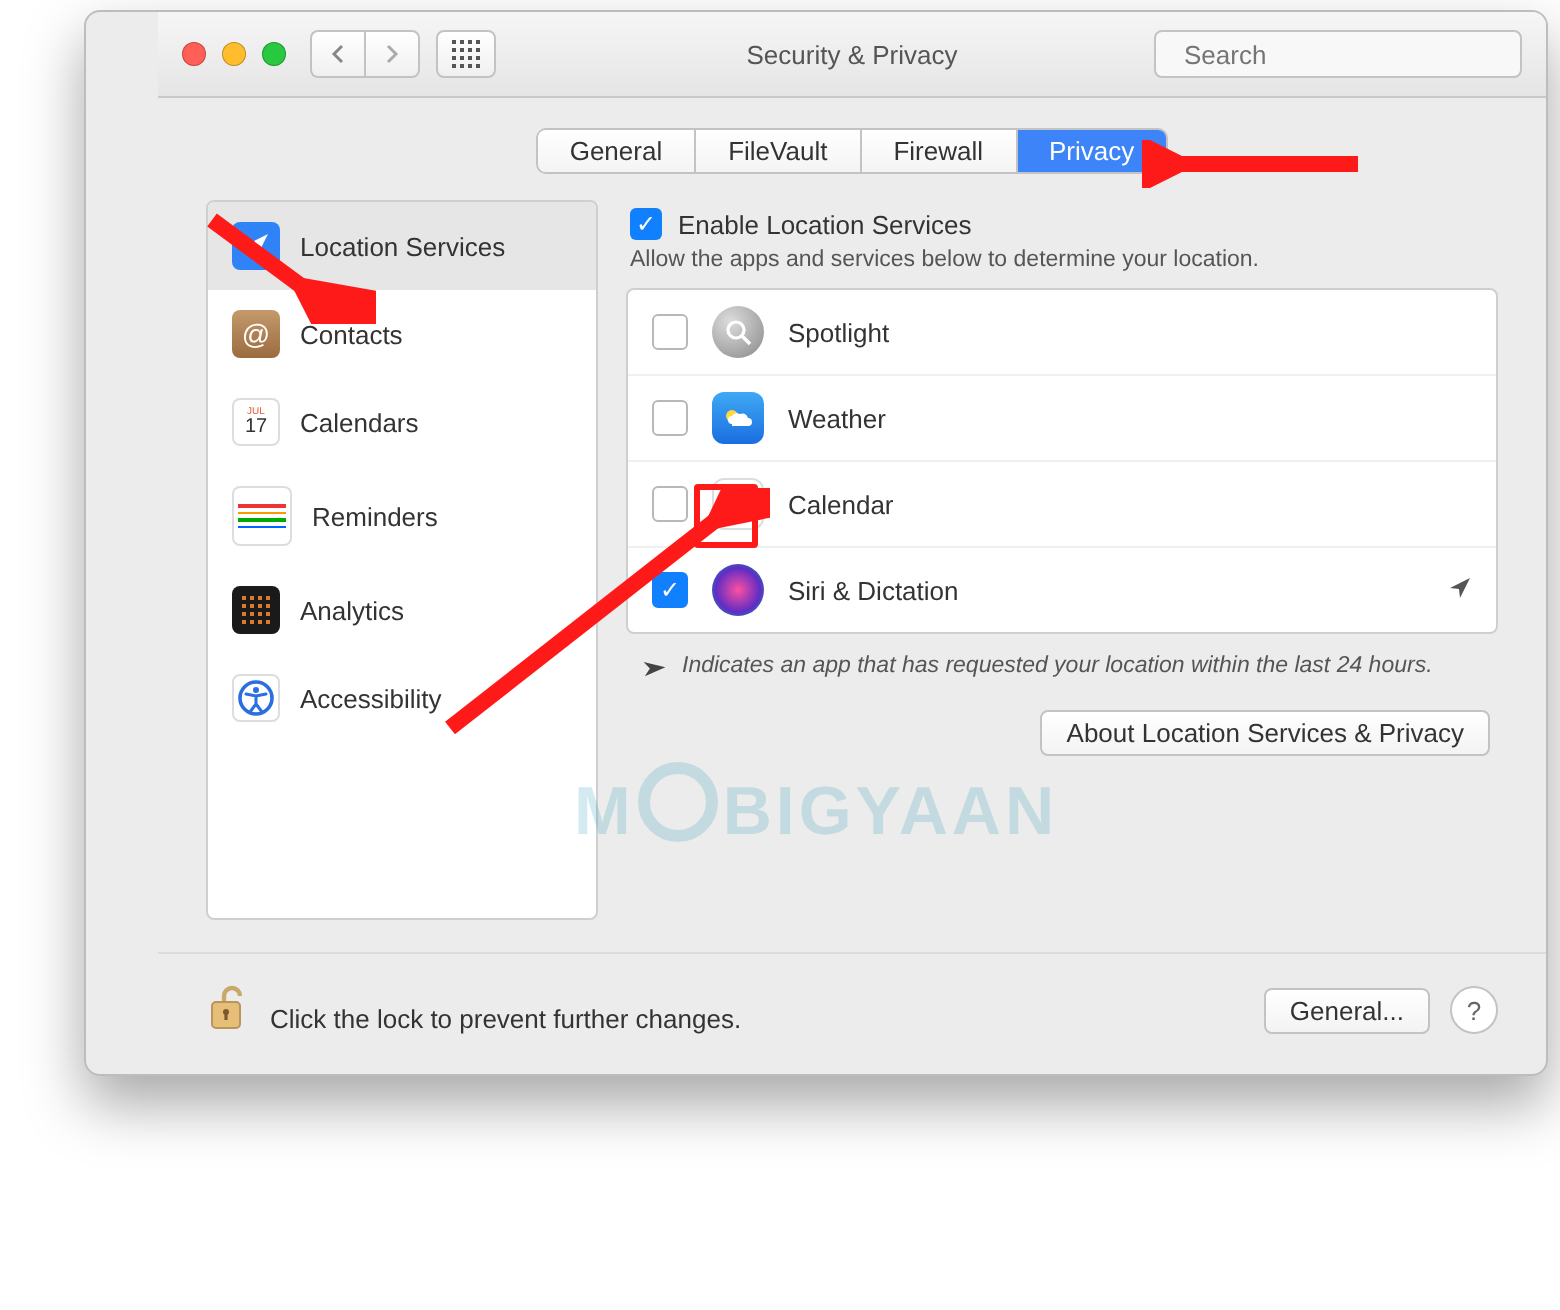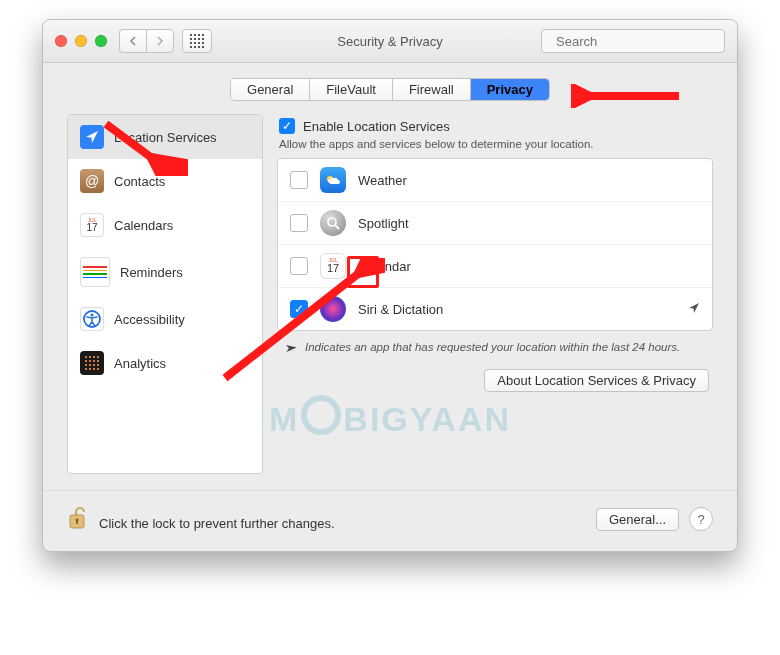--- a/index.html
+++ b/index.html
@@ -15,27 +15,28 @@
   html, body {
     margin: 0; padding: 0;
     width: 780px; height: 655px;
     font-family: -apple-system, "Helvetica Neue", Helvetica, Arial, sans-serif;
     font-size: 13px;
     color: var(--text);
     background: #ffffff;
   }
   .window {
     position: absolute;
-    left: 42px; top: 19px;
+    left: 42px; top: 5px;
     width: 694px;
     background: var(--window-bg);
     border: 1px solid #bdbdbd;
     border-radius: 8px;
     box-shadow: 0 14px 30px rgba(0,0,0,0.35);
     overflow: hidden;
+    padding-left: 36px;
   }
 
   
   .titlebar {
     height: 42px;
     display: flex;
     align-items: center;
     padding: 0 12px;
     background: linear-gradient(#f6f6f6, #e5e5e5);
     border-bottom: 1px solid #c9c9c9;
@@ -88,21 +89,21 @@
   .searchwrap svg { width:12px; height:12px; }
 
   
   .tabs { display:flex; justify-content:center; padding: 16px 0 6px; }
   .segcontrol { display:flex; border-radius:4px; overflow:hidden; box-shadow: 0 0 0 1px #c3c3c3; }
   .tab {
     padding: 3px 16px; font-size:13px; background: linear-gradient(#ffffff,#f4f4f4);
     border-right:1px solid #c3c3c3; cursor:pointer;
   }
   .tab:last-child { border-right:none; }
-  .tab.active { background: var(--tab-blue); color:#000000;font-weight:bold; }
+  .tab.active { background: var(--tab-blue); color:#ffffff; }
 
   
   .pane {
     display:flex; gap:14px;
     padding: 8px 24px 4px 24px;
   }
   .sidebar {
     width: 194px;
     background: var(--white);
     border:1px solid var(--border);
@@ -277,84 +278,84 @@
       <div class="sidebar-item">
         <div class="sicon" style="background:#fff;box-shadow:inset 0 0 0 1px #ddd;flex-direction:column;gap:2px;padding:3px;">
           <div style="height:1.5px;background:#e33;width:100%;"></div>
           <div style="height:1.5px;background:#f90;width:100%;"></div>
           <div style="height:1.5px;background:#0a0;width:100%;"></div>
           <div style="height:1.5px;background:#06f;width:100%;"></div>
         </div>
         <span>Reminders</span>
       </div>
       <div class="sidebar-item">
+        <div class="sicon" style="background:#1a1a1a;">
+          <div style="display:grid;grid-template-columns:repeat(4,2px);grid-template-rows:repeat(4,2px);gap:2px;">
+            <span style="background:#d97a2e;width:2px;height:2px;"></span>
+              <span style="background:#d97a2e;width:2px;height:2px;"></span>
+              <span style="background:#d97a2e;width:2px;height:2px;"></span>
+              <span style="background:#d97a2e;width:2px;height:2px;"></span>
+            <span style="background:#d97a2e;width:2px;height:2px;"></span>
+              <span style="background:#d97a2e;width:2px;height:2px;"></span>
+              <span style="background:#d97a2e;width:2px;height:2px;"></span>
+              <span style="background:#d97a2e;width:2px;height:2px;"></span>
+            <span style="background:#d97a2e;width:2px;height:2px;"></span>
+              <span style="background:#d97a2e;width:2px;height:2px;"></span>
+              <span style="background:#d97a2e;width:2px;height:2px;"></span>
+              <span style="background:#d97a2e;width:2px;height:2px;"></span>
+            <span style="background:#d97a2e;width:2px;height:2px;"></span>
+              <span style="background:#d97a2e;width:2px;height:2px;"></span>
+              <span style="background:#d97a2e;width:2px;height:2px;"></span>
+              <span style="background:#d97a2e;width:2px;height:2px;"></span>
+          </div>
+        </div>
+        <span>Analytics</span>
+      </div>
+      <div class="sidebar-item">
         <div class="sicon" style="background:#fff;box-shadow:inset 0 0 0 1px #ddd;">
           <svg width="20" height="20" viewBox="0 0 20 20">
               <circle cx="10" cy="10" r="8" fill="none" stroke="#2a6fe0" stroke-width="1.8"></circle>
               <circle cx="10" cy="6" r="1.5" fill="#2a6fe0"></circle>
               <path d="M5 8 L10 9 L15 8 M10 9 L10 13 M10 13 L7 17 M10 13 L13 17" stroke="#2a6fe0" stroke-width="1.5" fill="none" stroke-linecap="round"></path>
             </svg>
         </div>
         <span>Accessibility</span>
       </div>
-      <div class="sidebar-item">
-        <div class="sicon" style="background:#1a1a1a;">
-          <div style="display:grid;grid-template-columns:repeat(4,2px);grid-template-rows:repeat(4,2px);gap:2px;">
-            <span style="background:#d97a2e;width:2px;height:2px;"></span>
-              <span style="background:#d97a2e;width:2px;height:2px;"></span>
-              <span style="background:#d97a2e;width:2px;height:2px;"></span>
-              <span style="background:#d97a2e;width:2px;height:2px;"></span>
-            <span style="background:#d97a2e;width:2px;height:2px;"></span>
-              <span style="background:#d97a2e;width:2px;height:2px;"></span>
-              <span style="background:#d97a2e;width:2px;height:2px;"></span>
-              <span style="background:#d97a2e;width:2px;height:2px;"></span>
-            <span style="background:#d97a2e;width:2px;height:2px;"></span>
-              <span style="background:#d97a2e;width:2px;height:2px;"></span>
-              <span style="background:#d97a2e;width:2px;height:2px;"></span>
-              <span style="background:#d97a2e;width:2px;height:2px;"></span>
-            <span style="background:#d97a2e;width:2px;height:2px;"></span>
-              <span style="background:#d97a2e;width:2px;height:2px;"></span>
-              <span style="background:#d97a2e;width:2px;height:2px;"></span>
-              <span style="background:#d97a2e;width:2px;height:2px;"></span>
-          </div>
-        </div>
-        <span>Analytics</span>
-      </div>
     </div>
 
     <div class="main">
       <div class="enable">
         <div class="chk">✓</div>
         <span>Enable Location Services</span>
       </div>
       <div class="hint">Allow the apps and services below to determine your location.</div>
 
       <div class="applist">
+        <div class="approw">
+          <div class="cb"></div>
+          <div class="aicon" style="background:radial-gradient(circle at 35% 30%, #ddd, #888);border-radius:50%;">
+            <svg width="16" height="16" viewBox="0 0 16 16">
+                <circle cx="7" cy="7" r="4" fill="none" stroke="#fff" stroke-width="1.6"></circle>
+                <line x1="10" y1="10" x2="14" y2="14" stroke="#fff" stroke-width="1.8"></line>
+              </svg>
+          </div>
+          <span class="applabel">Spotlight</span>
+        </div>
         <div class="approw">
           <div class="cb"></div>
           <div class="aicon" style="background:linear-gradient(#3fa9f5,#1a6ee0);">
             <svg width="18" height="14" viewBox="0 0 18 14">
                 <circle cx="6" cy="6" r="3" fill="#ffd93b"></circle>
                 <path d="M6 10 Q4 10 4 8 Q4 6 6 6 Q7 4 10 5 Q13 4 14 7 Q16 7 16 9 Q16 11 14 11 L6 11 Z" fill="#fff"></path>
               </svg>
           </div>
           <span class="applabel">Weather</span>
         </div>
         <div class="approw">
           <div class="cb"></div>
-          <div class="aicon" style="background:radial-gradient(circle at 35% 30%, #ddd, #888);border-radius:50%;">
-            <svg width="16" height="16" viewBox="0 0 16 16">
-                <circle cx="7" cy="7" r="4" fill="none" stroke="#fff" stroke-width="1.6"></circle>
-                <line x1="10" y1="10" x2="14" y2="14" stroke="#fff" stroke-width="1.8"></line>
-              </svg>
-          </div>
-          <span class="applabel">Spotlight</span>
-        </div>
-        <div class="approw">
-          <div class="cb"></div>
           <div class="aicon" style="background:#fff;box-shadow:inset 0 0 0 1px #ddd;flex-direction:column;">
             <div style="font-size:5px;color:#e53;line-height:1;">JUL</div>
             <div style="font-size:11px;color:#333;line-height:1;">17</div>
           </div>
           <span class="applabel">Calendar</span>
         </div>
         <div class="approw">
           <div class="cb checked">✓</div>
           <div class="aicon" style="background:radial-gradient(circle at 50% 50%, #ff4fa0, #5f2dc4 60%, #0aa 100%);border-radius:50%;"></div>
           <span class="applabel">Siri &amp; Dictation</span>

